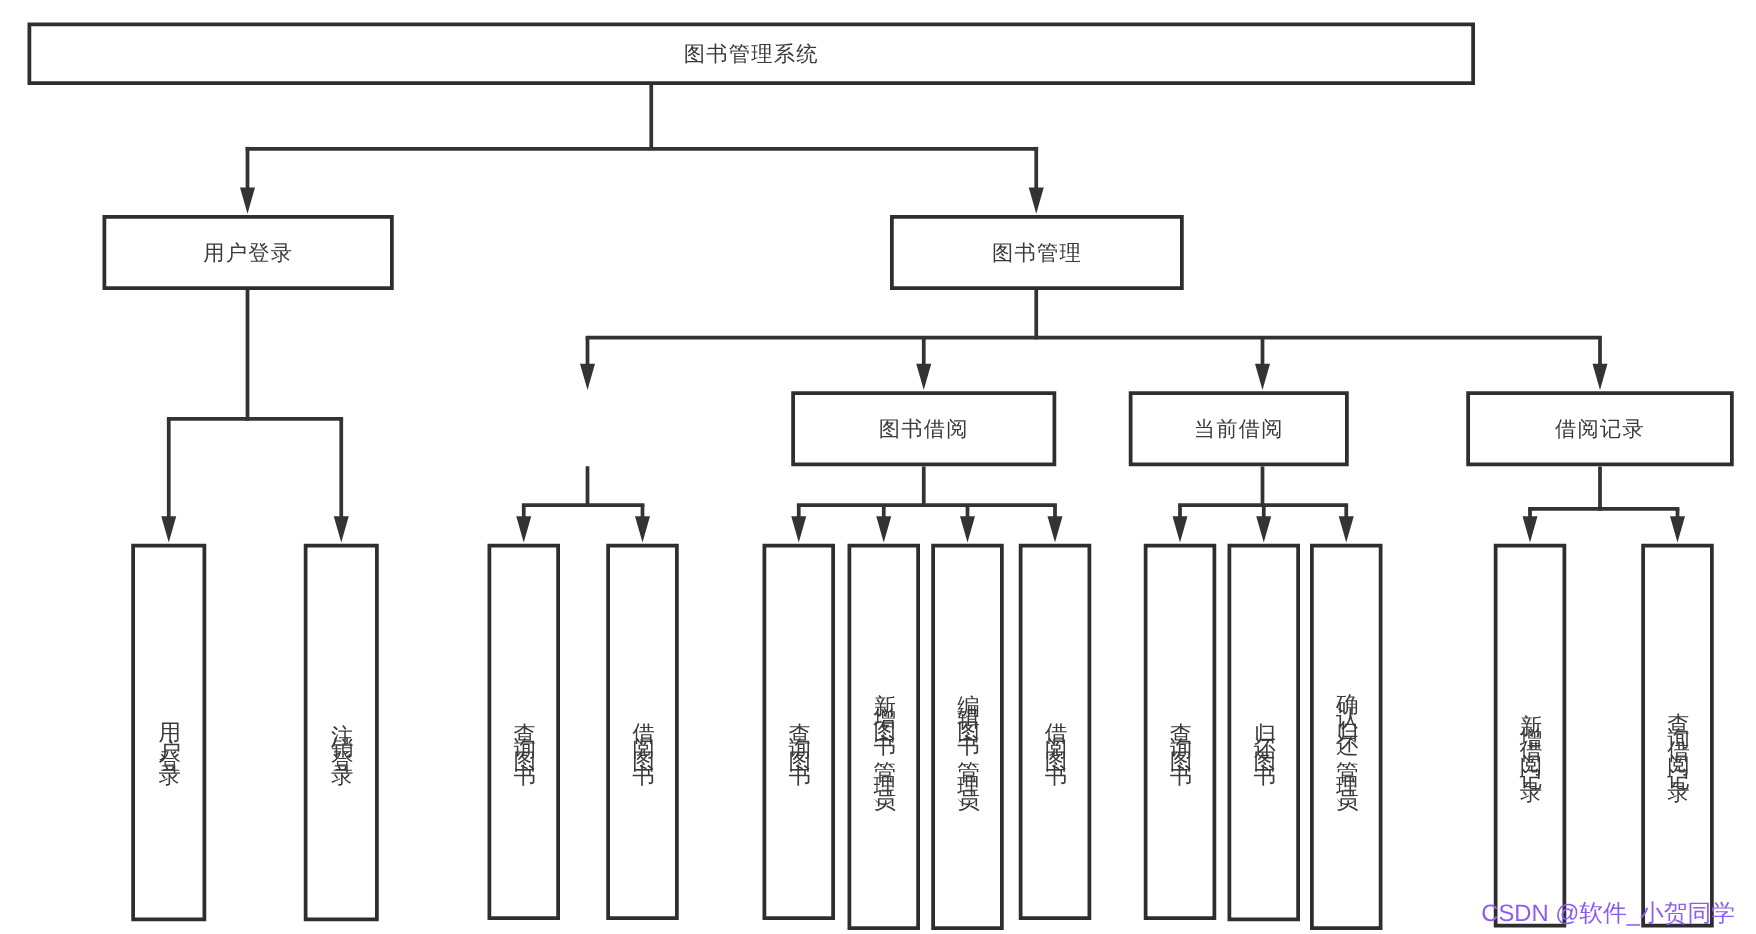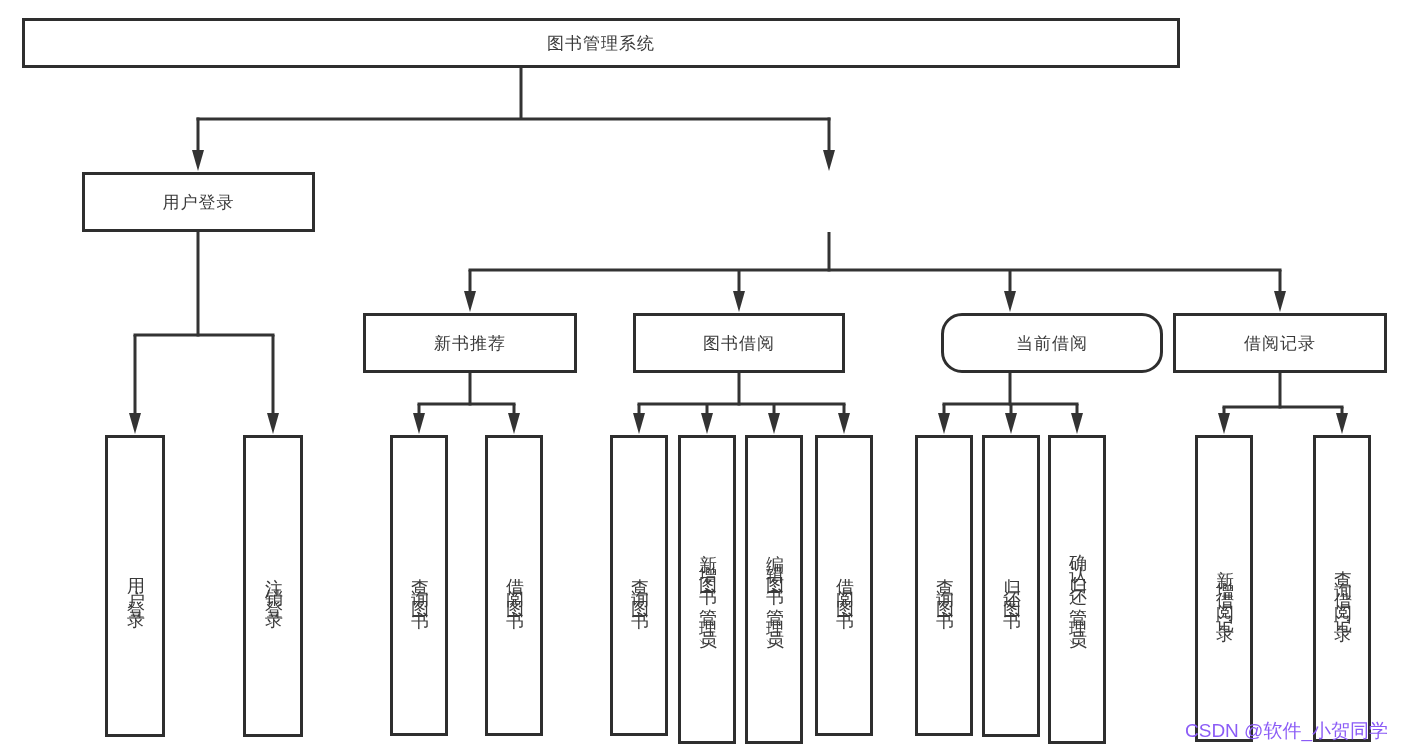--- a/index.html
+++ b/index.html
@@ -112,28 +112,28 @@
     </g>
   </svg>
 
   <div class="box" style="left:22px;top:18px;width:1158px;height:50px;">
     <span class="hlabel">图书管理系统</span>
   </div>
 
   <div class="box" style="left:82px;top:172px;width:233px;height:60px;">
     <span class="hlabel">用户登录</span>
   </div>
+  <div class="box" style="left:712px;top:172px;width:235px;height:60px;">
+    <span class="hlabel">图书管理</span>
+  </div>
 
-  <div class="box" style="left:363px;top:313px;width:214px;height:60px;">
-    <span class="hlabel">新书推荐</span>
-  </div>
   <div class="box" style="left:633px;top:313px;width:212px;height:60px;">
     <span class="hlabel">图书借阅</span>
   </div>
-  <div class="box" style="left:941px;top:313px;width:222px;height:60px;border-radius:21px;">
+  <div class="box" style="left:903px;top:313px;width:176px;height:60px;">
     <span class="hlabel">当前借阅</span>
   </div>
   <div class="box" style="left:1173px;top:313px;width:214px;height:60px;">
     <span class="hlabel">借阅记录</span>
   </div>
 
   <div class="box" style="left:105px;top:435px;width:60px;height:302px;">
     <span class="vtext">用户登录</span>
   </div>
   <div class="box" style="left:243px;top:435px;width:60px;height:302px;">

